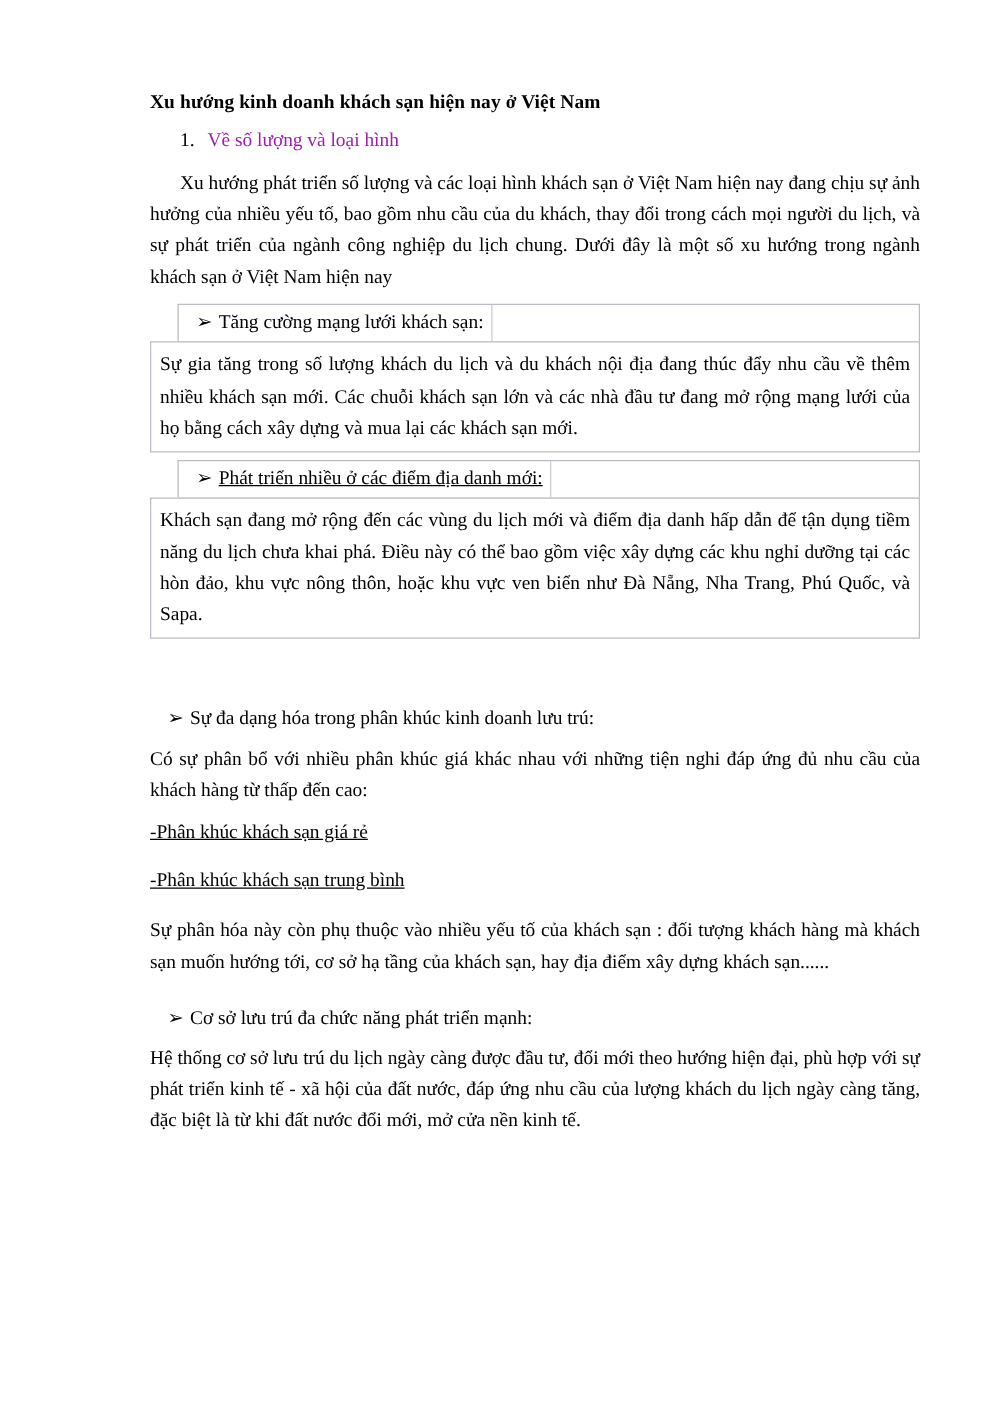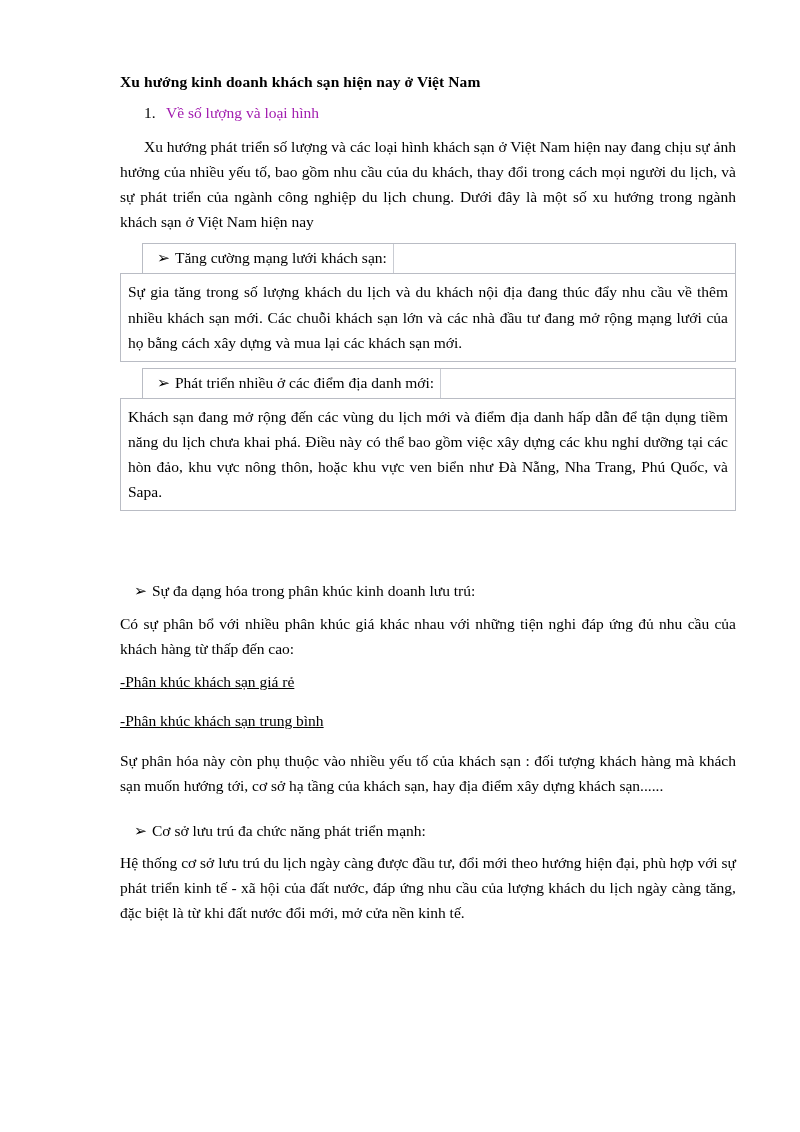--- a/index.html
+++ b/index.html
@@ -114,21 +114,21 @@
     padding-left: 14px;
   }
 
   .dash-line {
     font-size: 15.5px;
     line-height: 1.5;
     margin: 0 0 16px 0;
     text-decoration: underline;
   }
 
-  .group-boxes { margin-bottom: 16px; }
+  .group-boxes { margin-bottom: 0; }
 </style>
 </head>
 <body>
 
 <div class="page">
   <div class="content">
 
     <h1 class="doc-title">Xu hướng kinh doanh khách sạn hiện nay ở Việt Nam</h1>
 
     <div class="numbered-item">
@@ -144,21 +144,21 @@
         <div class="cell-text">
           <span class="arrow-bullet">➢</span><span>Tăng cường mạng lưới khách sạn:</span>
         </div>
         <div class="cell-filler"></div>
       </div>
 
       <div class="box-row body-box">
         <p>Sự gia tăng trong số lượng khách du lịch và du khách nội địa đang thúc đẩy nhu cầu về thêm nhiều khách sạn mới. Các chuỗi khách sạn lớn và các nhà đầu tư đang mở rộng mạng lưới của họ bằng cách xây dựng và mua lại các khách sạn mới.</p>
       </div>
 
-      <div class="box-row heading-box" style="margin-top:6px;">
+      <div class="box-row heading-box" style="margin-top:6px;text-decoration:underline;">
         <div class="cell-text">
           <span class="arrow-bullet">➢</span><span>Phát triển nhiều ở các điểm địa danh mới:</span>
         </div>
         <div class="cell-filler"></div>
       </div>
 
       <div class="box-row body-box">
         <p> Khách sạn đang mở rộng đến các vùng du lịch mới và điểm địa danh hấp dẫn để tận dụng tiềm năng du lịch chưa khai phá. Điều này có thể bao gồm việc xây dựng các khu nghỉ dưỡng tại các hòn đảo, khu vực nông thôn, hoặc khu vực ven biển như Đà Nẵng, Nha Trang, Phú Quốc, và Sapa.</p>
       </div>
 

